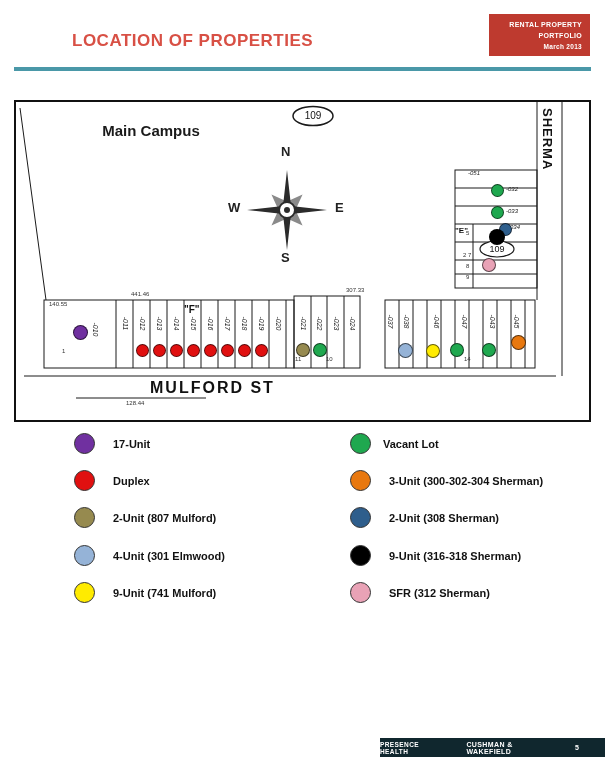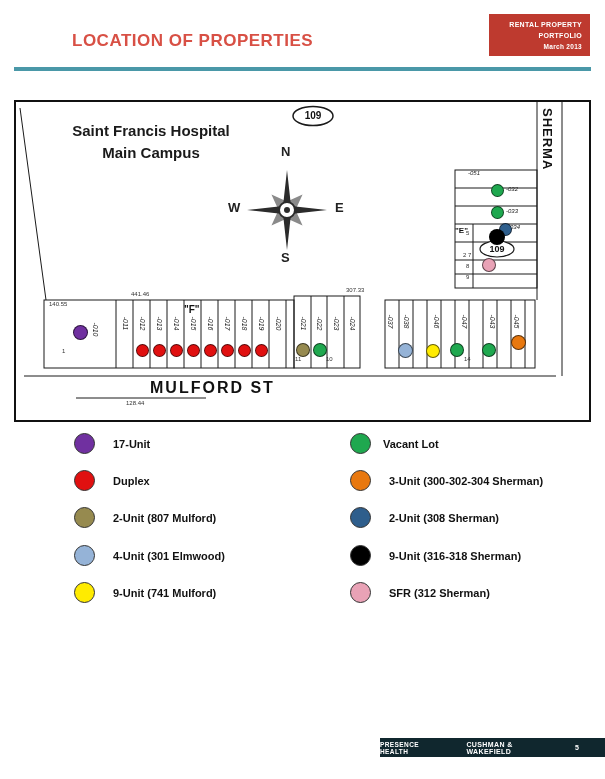--- a/index.html
+++ b/index.html
@@ -16,21 +16,21 @@
   .rule { position:absolute; left:14px; top:67px; width:577px; height:4px; background:#4A98A8; }
 
   
   .map { position:absolute; left:14px; top:100px; width:577px; height:322px;
          border:2px solid #111; background:#fff; }
   .map .abs { position:absolute; }
   svg.plat { position:absolute; left:0; top:0; }
 
   .hospital { position:absolute; left:30px; top:18px; width:210px; text-align:center;
               font-size:15px; font-weight:600; color:#1a1a1a; line-height:22px; }
-  .shield-txt { position:absolute; font-size:10px; font-weight:bold; color:#111; transform:translateX(-50%);text-align:center; }
+  .shield-txt { position:absolute; font-size:10px; font-weight:normal; color:#111; transform:translateX(-50%);text-align:center; }
   .compass-letter { position:absolute; font-size:13px; font-weight:bold; color:#222; }
   .sherman { position:absolute; left:524px; top:6px; writing-mode:vertical-rl;
              font-size:13px; font-weight:bold; letter-spacing:1px; color:#111; }
   .mulford { position:absolute; left:134px; top:277px; font-size:16px; font-weight:bold;
              letter-spacing:2px; color:#111; }
 
   .lot { position:absolute; width:26px; font-size:7px; font-style:italic; color:#222;
          text-align:center; transform:rotate(90deg); }
   .lot-h { position:absolute; font-size:6px; font-style:italic; color:#222; }
   .num { position:absolute; font-size:6px; color:#333; }
@@ -80,21 +80,20 @@
       <path d="M60 296 H190"></path>
       <path d="M521 0 V198 M546 0 V274"></path>
       <rect x="439" y="68" width="82" height="118"></rect>
       <path d="M439 86 H521 M439 104 H521 M439 122 H521 M439 140 H521 M439 158 H521 M439 172 H521"></path>
       <path d="M457 122 V186"></path>
       <ellipse cx="297" cy="14" rx="20" ry="9.5" fill="#fff" stroke-width="1.5"></ellipse>
       <ellipse cx="481" cy="147" rx="17" ry="8" fill="#fff" stroke-width="1.2"></ellipse>
     </svg>
 
     <div class="hospital">
-      <div>Saint Francis Hospital</div>
       <div>Main Campus</div>
     </div>
 
     <div class="shield-txt" style="left:297px; top:8px;">109</div>
     <div class="shield-txt" style="left:481px; top:142px; font-size:9px;">109</div>
 
     <svg class="abs" style="left:231px; top:68px;" width="80" height="80" viewBox="0 0 80 80">
       <path d="M40 18 L46 34 L62 40 L46 46 L40 62 L34 46 L18 40 L34 34 Z" transform="rotate(45 40 40)" fill="#8a8a8a"></path>
       <path d="M40 0 L44 36 L80 40 L44 44 L40 80 L36 44 L0 40 L36 36 Z" fill="#2b2b2b"></path>
       <circle cx="40" cy="40" r="8" fill="#fff" stroke="#2b2b2b" stroke-width="2"></circle>

